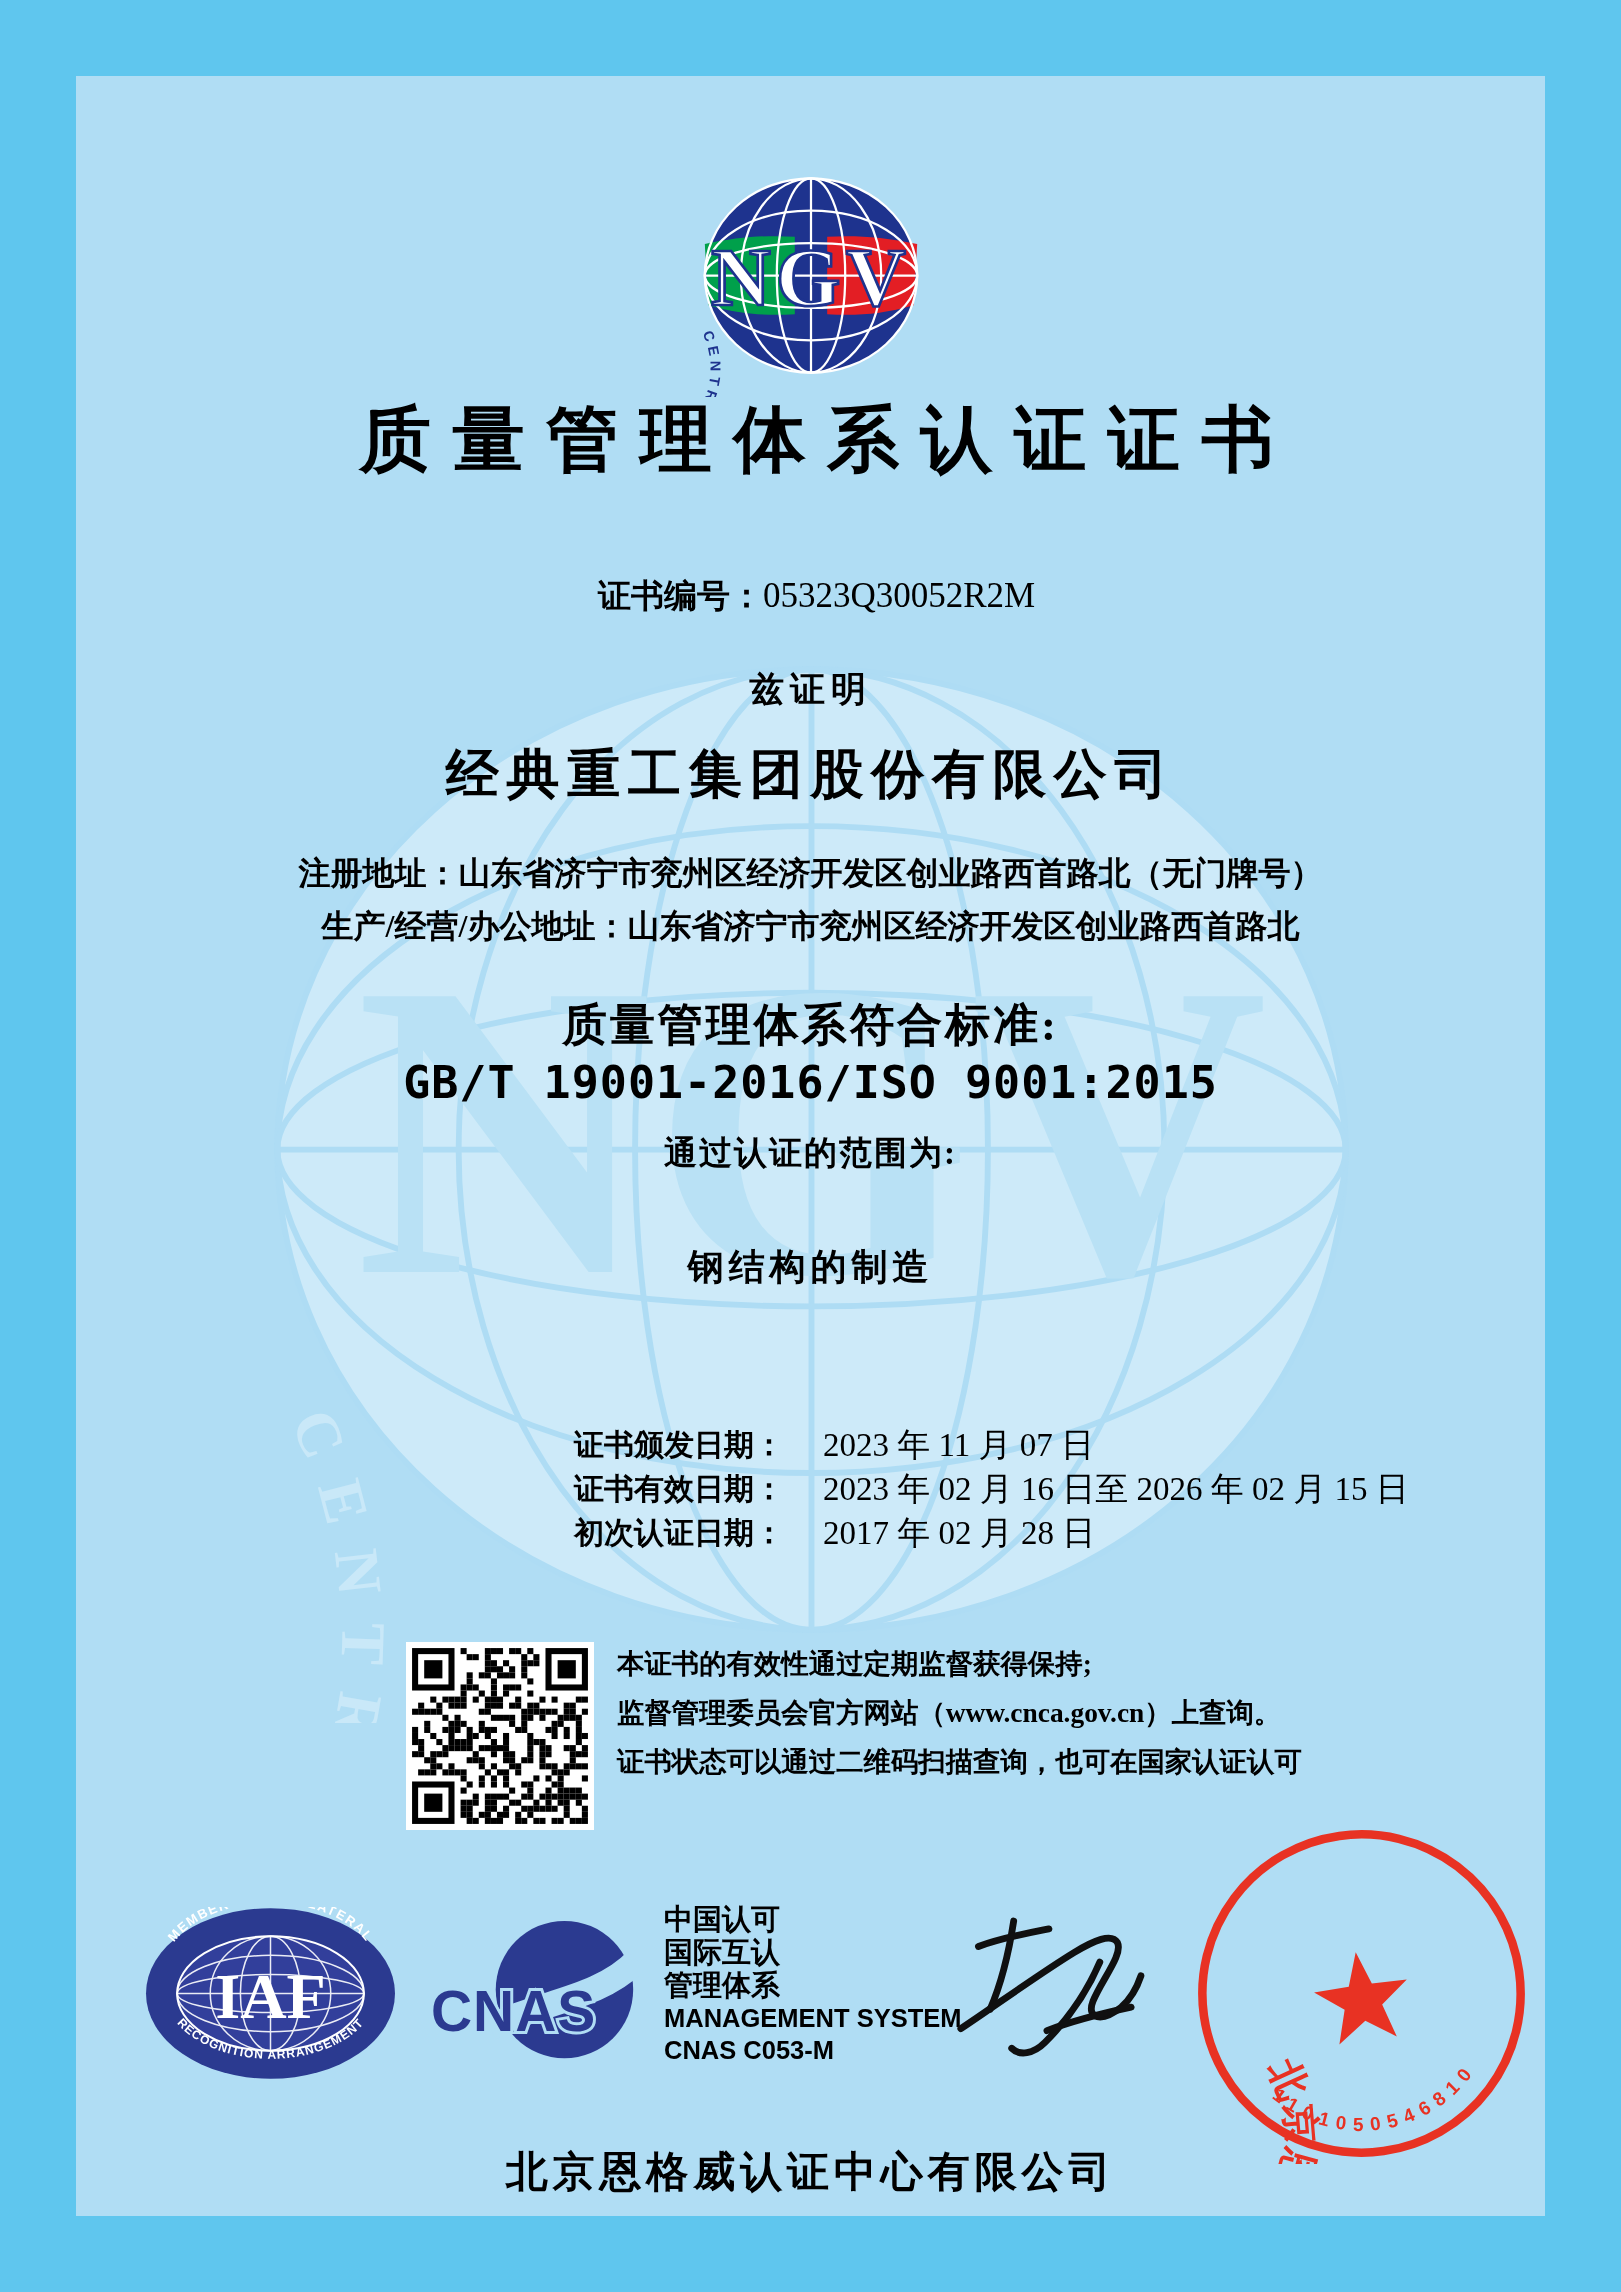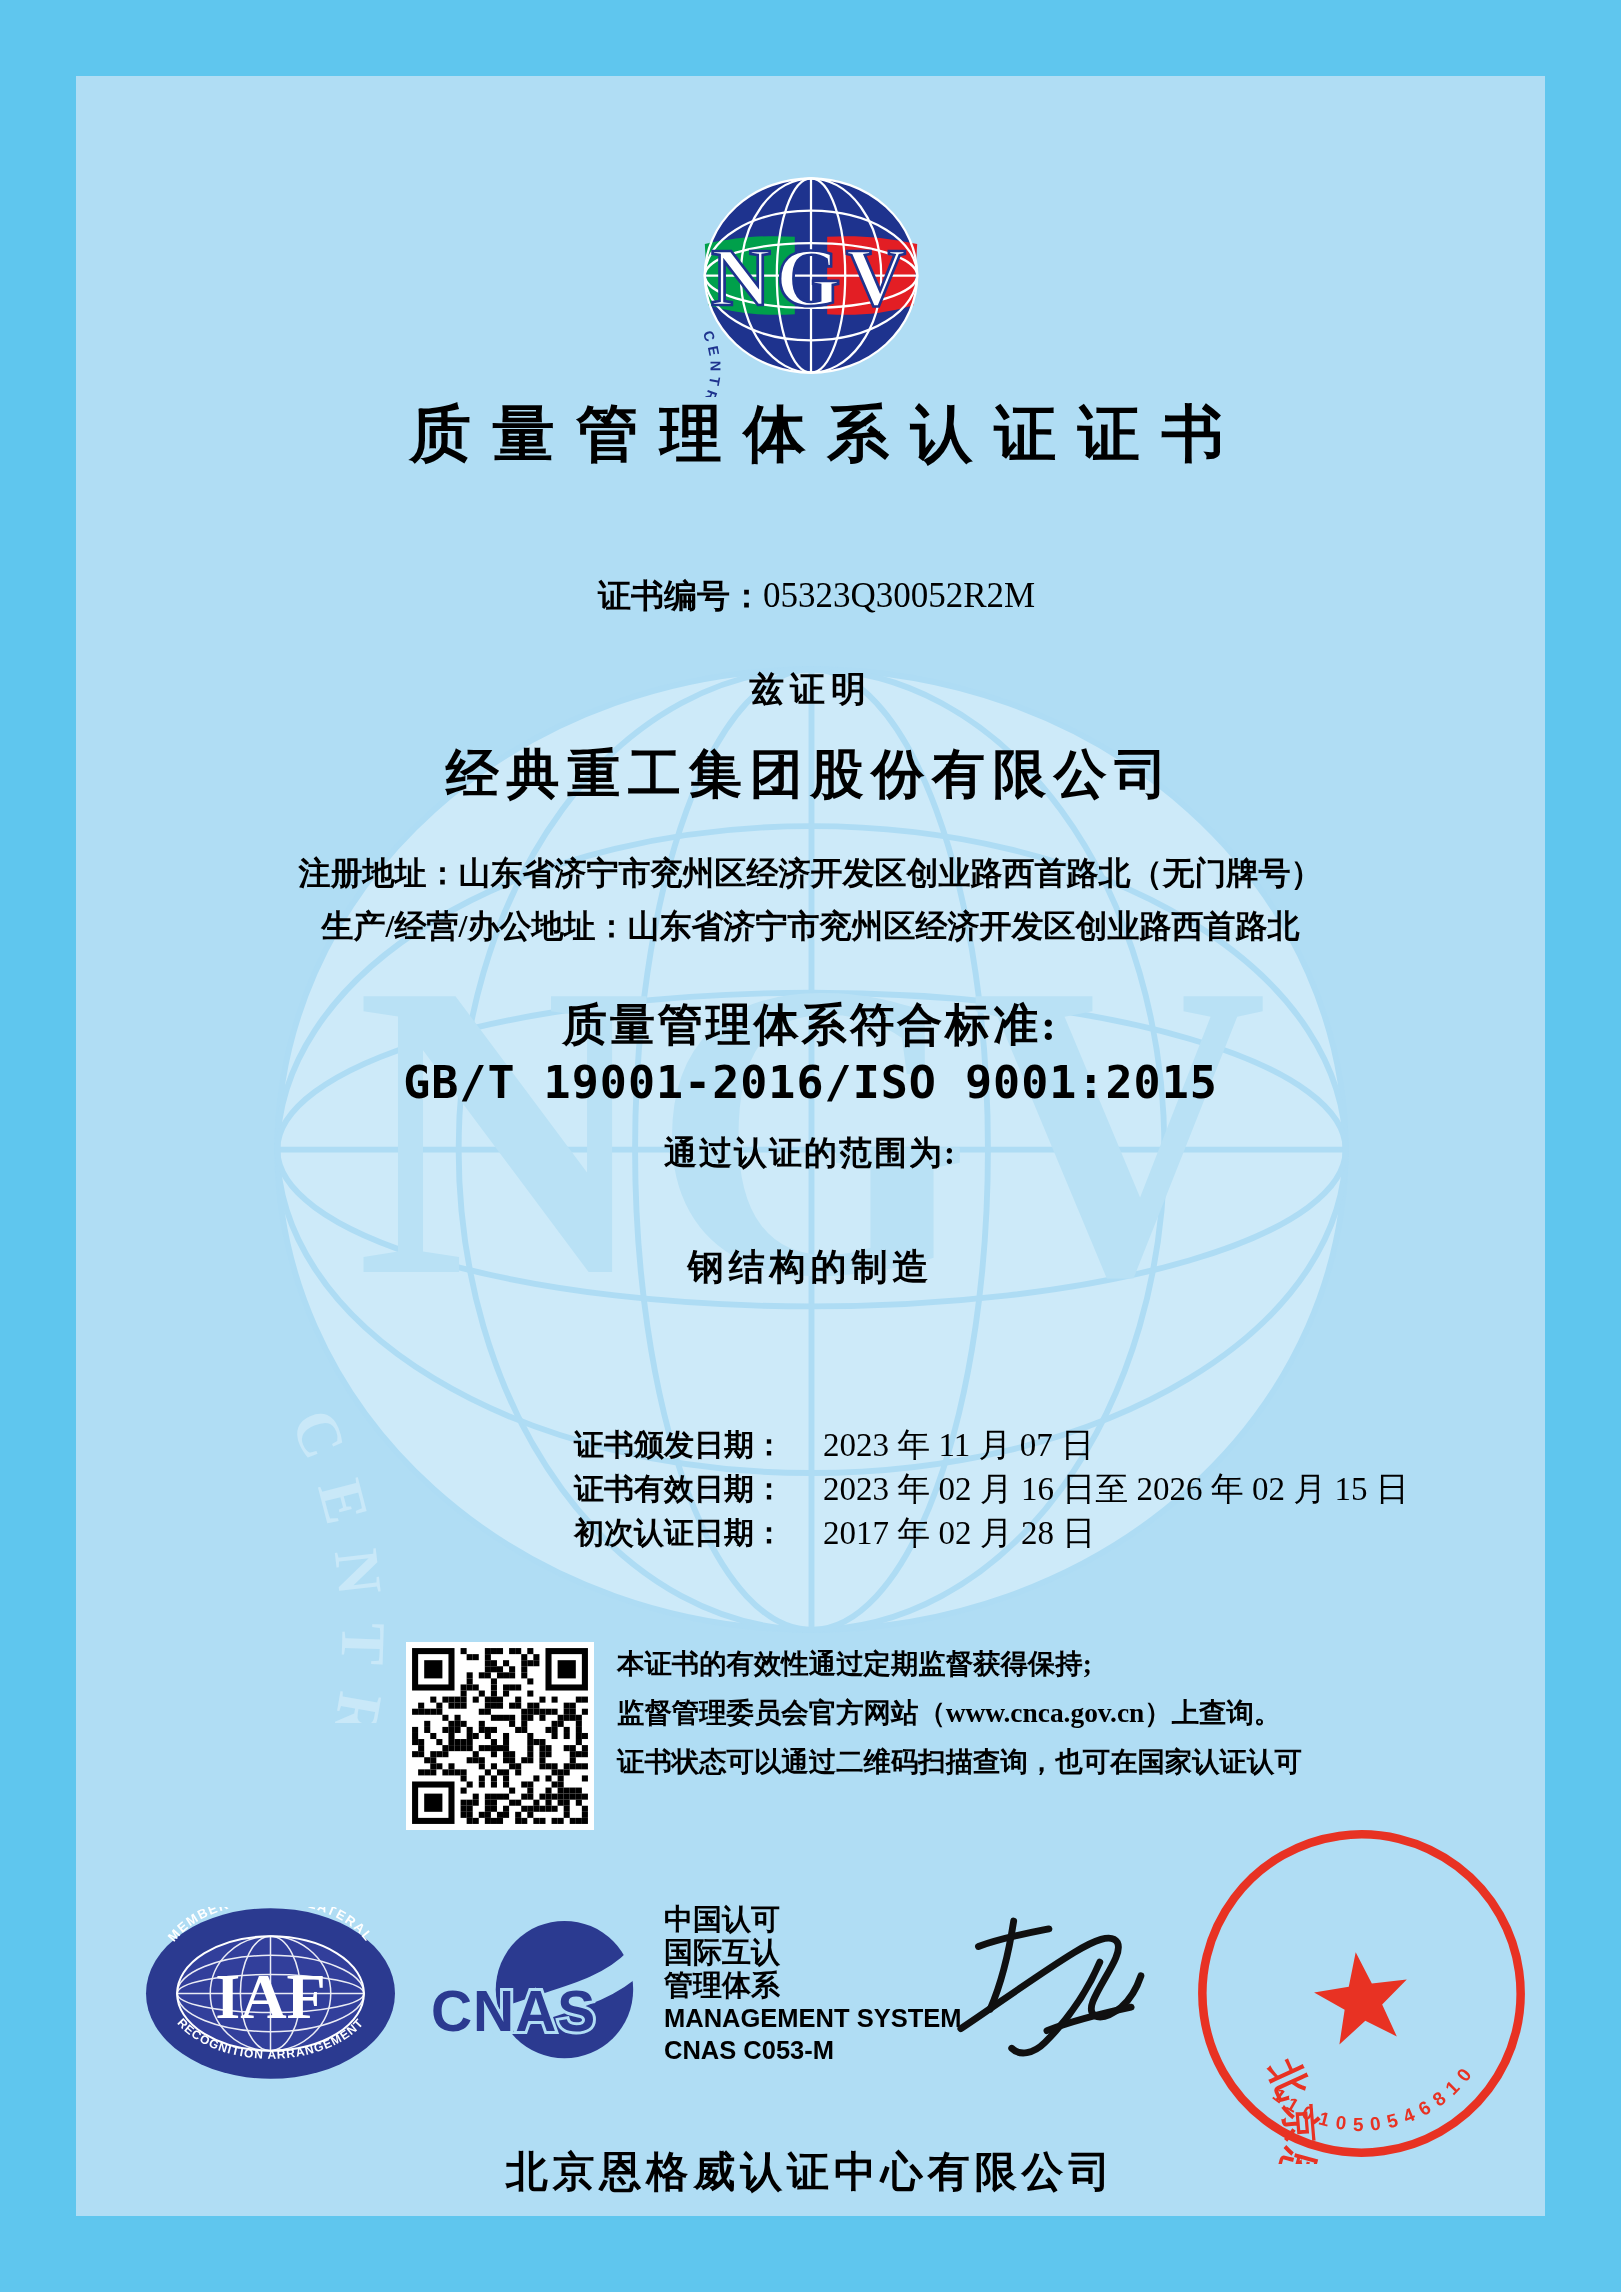--- a/index.html
+++ b/index.html
@@ -8,21 +8,21 @@
   .inner{position:absolute;left:76px;top:76px;width:1469px;height:2140px;background:#b0ddf4;}
   .kai{font-family:"Liberation Serif","DejaVu Serif",serif;font-weight:700;}
   .tnr{font-family:"Liberation Serif",serif;font-weight:400;}
   .nowrap{white-space:nowrap;}
 
   .watermark{position:absolute;left:59px;top:510px;width:1353px;height:1137px;pointer-events:none;}
 
   .ngv-logo{position:absolute;left:582px;top:78px;width:306px;height:243px;}
 
   .title{position:absolute;top:316px;left:0;right:0;text-align:center;
-         font-size:62px;letter-spacing:21.6px;padding-left:33px;font-weight:700;}
+         font-size:72px;letter-spacing:21.6px;padding-left:33px;font-weight:700;}
   .certline{position:absolute;top:498px;left:0;right:0;text-align:center;font-size:33px;padding-left:12px;}
   .certline .lab{font-weight:700;}
   .certline .val{font-weight:400;font-size:35px;}
   .intro{position:absolute;top:590px;left:0;right:0;text-align:center;font-size:35px;letter-spacing:5.9px;}
   .company{position:absolute;top:663px;left:0;right:0;text-align:center;font-size:53px;letter-spacing:7.8px;}
   .addr{position:absolute;left:0;right:0;text-align:center;font-size:32px;}
   .addr1{top:776px;}
   .addr2{top:829px;}
   .stdhead{position:absolute;top:919px;left:0;right:0;text-align:center;font-size:45px;letter-spacing:2.9px;}
   .stdcode{position:absolute;top:980px;left:0;right:0;text-align:center;font-size:45px;font-weight:700;

